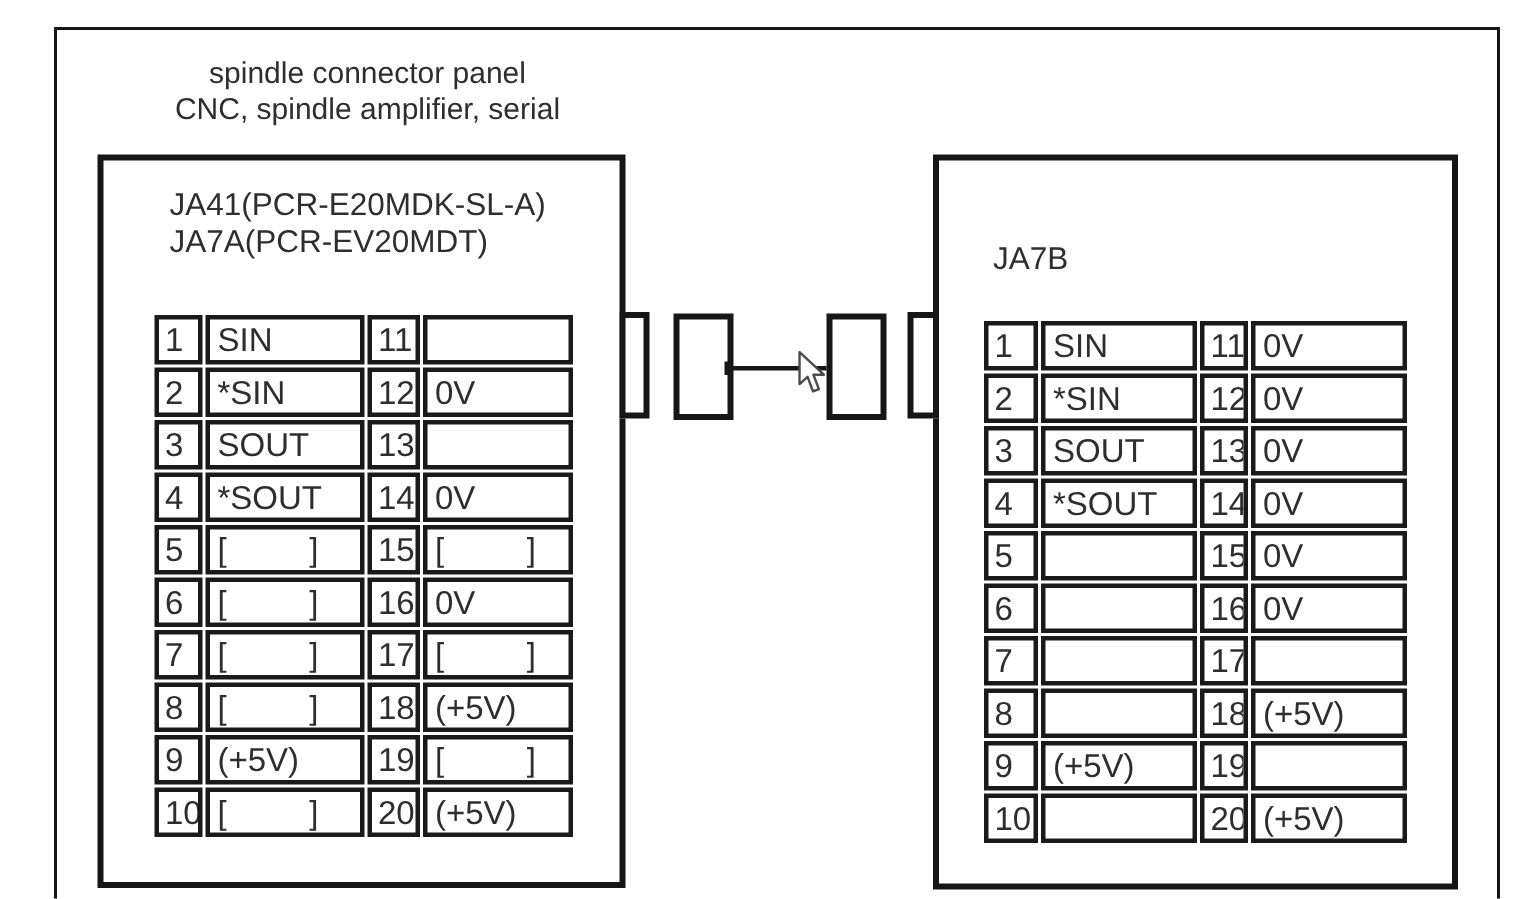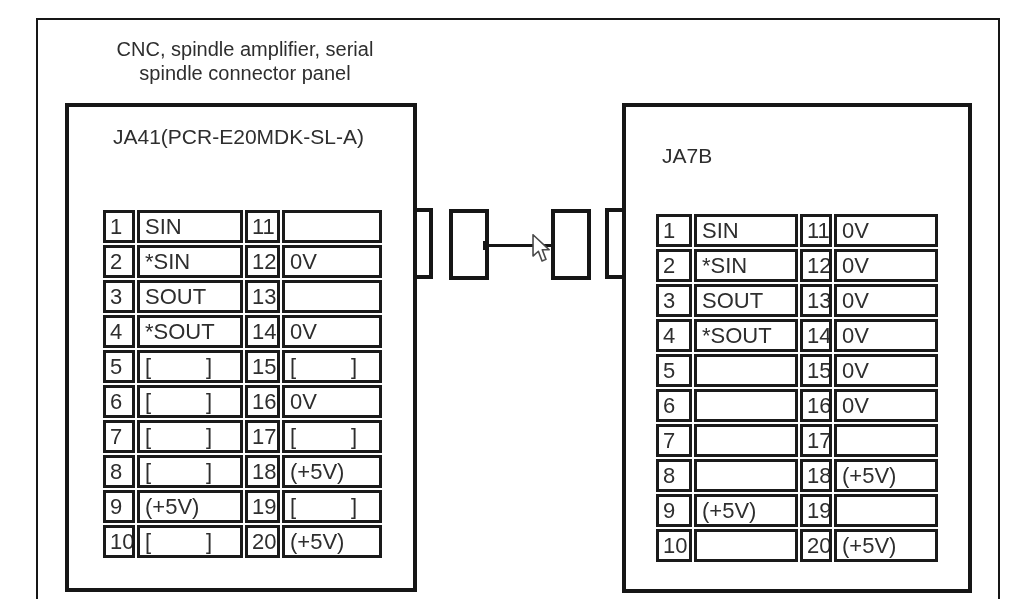--- a/index.html
+++ b/index.html
@@ -20,21 +20,21 @@
   .box-right{left:622px;top:103px;width:350px;height:490px;}
   
   .panel-title{
     position:absolute;font-size:20px;line-height:24px;color:#2e2e2e;
     white-space:nowrap;
   }
   .title-left{left:90px;top:37px;width:310px;text-align:center;}
   .title-right{left:641px;top:41px;}
   .conn-labels{position:absolute;font-size:21px;color:#2e2e2e;white-space:nowrap;}
   .labels-left{left:44px;top:17px;line-height:25px;}
-  .labels-right{left:36px;top:31px;line-height:35px;}
+  .labels-right{left:36px;top:48px;line-height:35px;}
   
   .pin-grid{position:absolute;display:grid;grid-auto-rows:33px;gap:2px;}
   .grid-left{left:34px;top:103px;grid-template-columns:32px 106px 35px 100px;}
   .grid-right{left:30px;top:107px;grid-template-columns:36px 104px 32px 104px;}
   .prow{display:contents;}
   .cell{
     border:3px solid #1a1a1a;background:#fff;box-sizing:border-box;
     display:flex;align-items:center;padding-left:5px;
     font-size:22px;color:#2e2e2e;white-space:pre;overflow:hidden;
   }
@@ -50,28 +50,29 @@
   .cursor{position:absolute;left:531px;top:234px;width:20px;height:29px;}
 </style>
 </head>
 <body>
 
 <div class="stage">
 
   <div class="frame"></div>
 
   <div class="panel-title title-left">
+    <div>spindle connector panel</div>
     <div>CNC, spindle amplifier, serial</div>
-    <div>spindle connector panel</div>
   </div>
 
 
   <div class="eqbox box-left">
     <div class="conn-labels labels-left">
       <div>JA41(PCR-E20MDK-SL-A)</div>
+      <div>JA7A(PCR-EV20MDT)</div>
     </div>
     <div class="pin-grid grid-left">
 
         <div class="prow">
           <div class="cell pin">1</div>
           <div class="cell sig">SIN</div>
           <div class="cell pin">11</div>
           <div class="cell sig"></div>
         </div>
 

